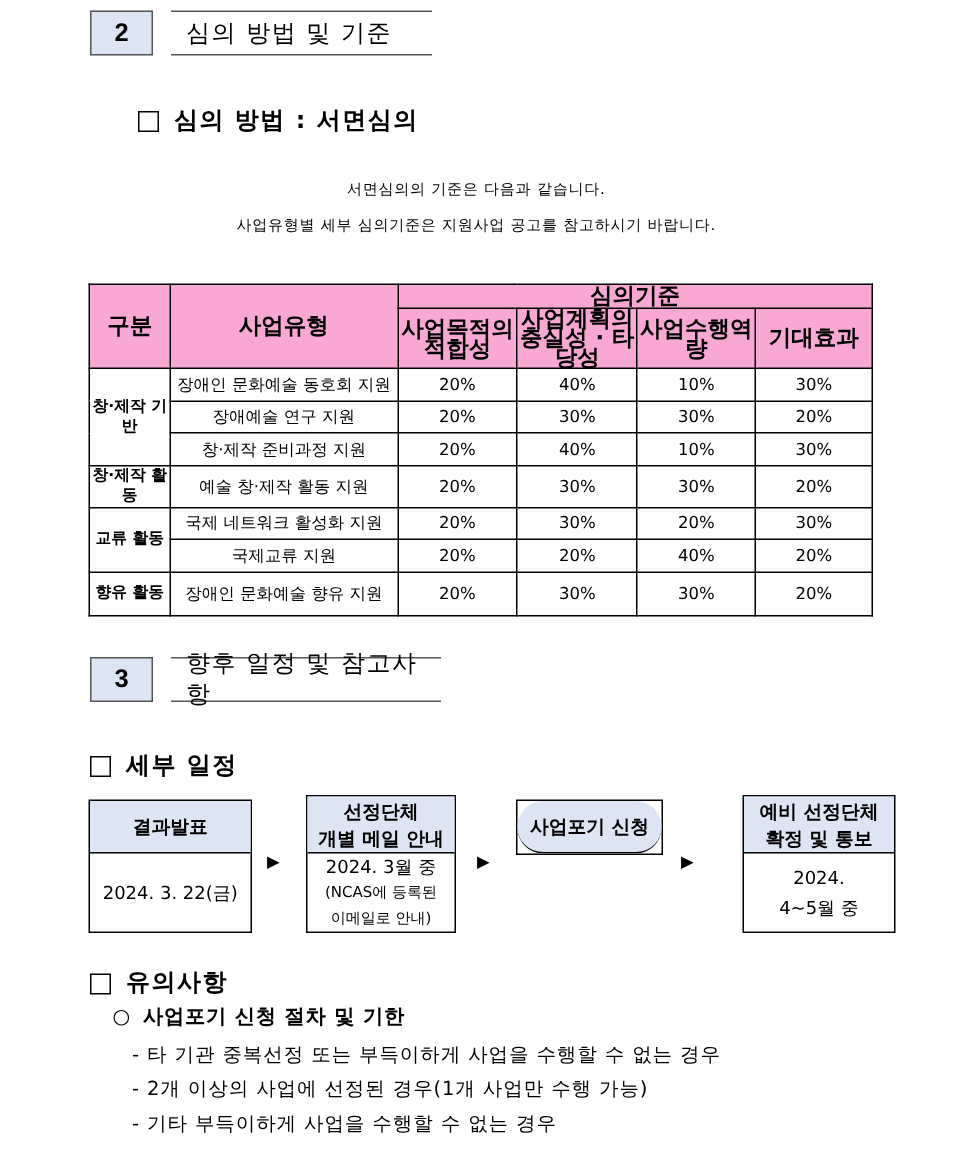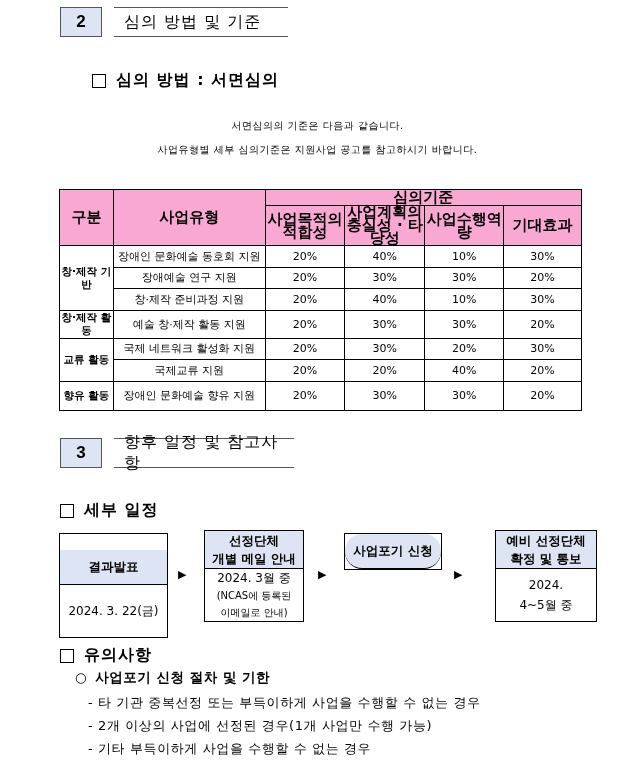--- a/index.html
+++ b/index.html
@@ -119,21 +119,21 @@
   <div class="sec-num">3</div>
   <div class="sec-title" style="width:170px;">향후 일정 및 참고사항</div>
 </div>
 
 <div class="sub-head" style="top:500px;justify-content:center;">
   <span class="box-icon"></span>
   <span>세부 일정</span>
 </div>
 
 <div class="flow-box" style="left:59px; width:107px;">
-  <div class="flow-h" style="height:34px;margin-top:16px;">
+  <div class="flow-h" style="height:34px;">
     <span>결과발표</span>
   </div>
   <div class="flow-b" style="height:52px;">
     <span>2024. 3. 22(금)</span>
   </div>
 </div>
 <div class="arrow" style="left:178px;">▶</div>
 
 <div class="flow-box" style="left:204px; width:98px; top:530px;">
   <div class="flow-h" style="height:37px; flex-direction:column;">

